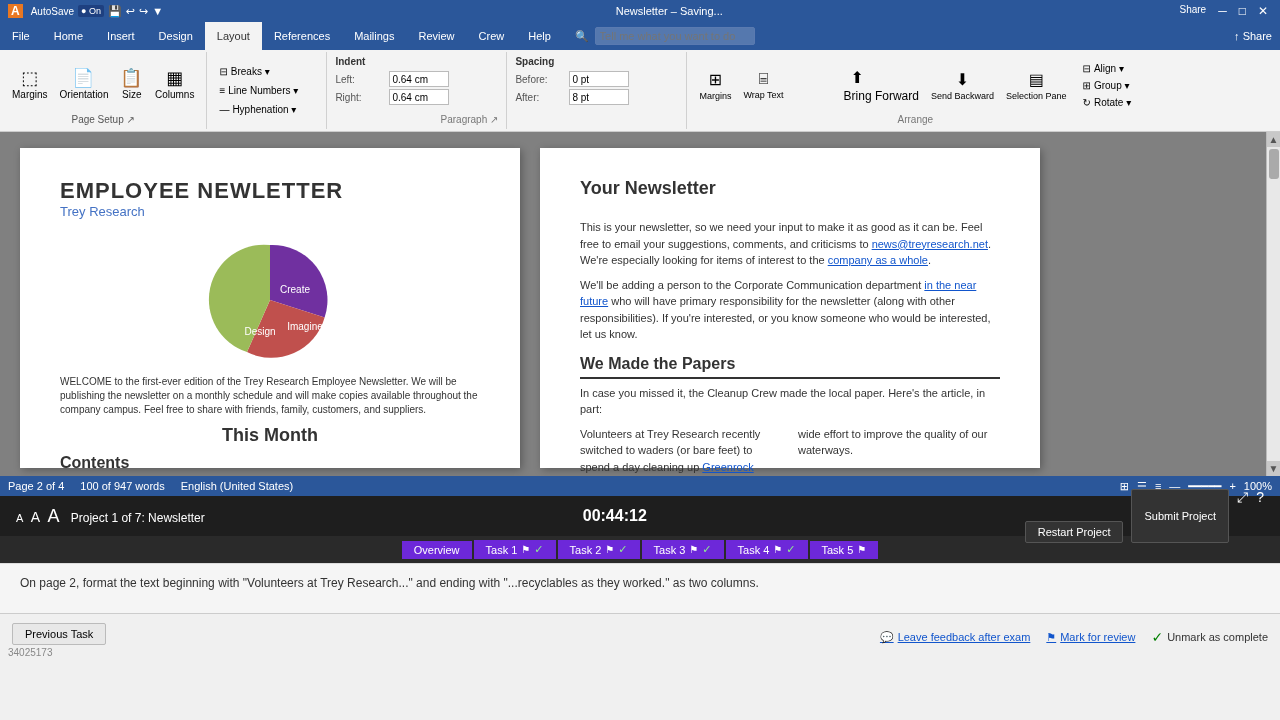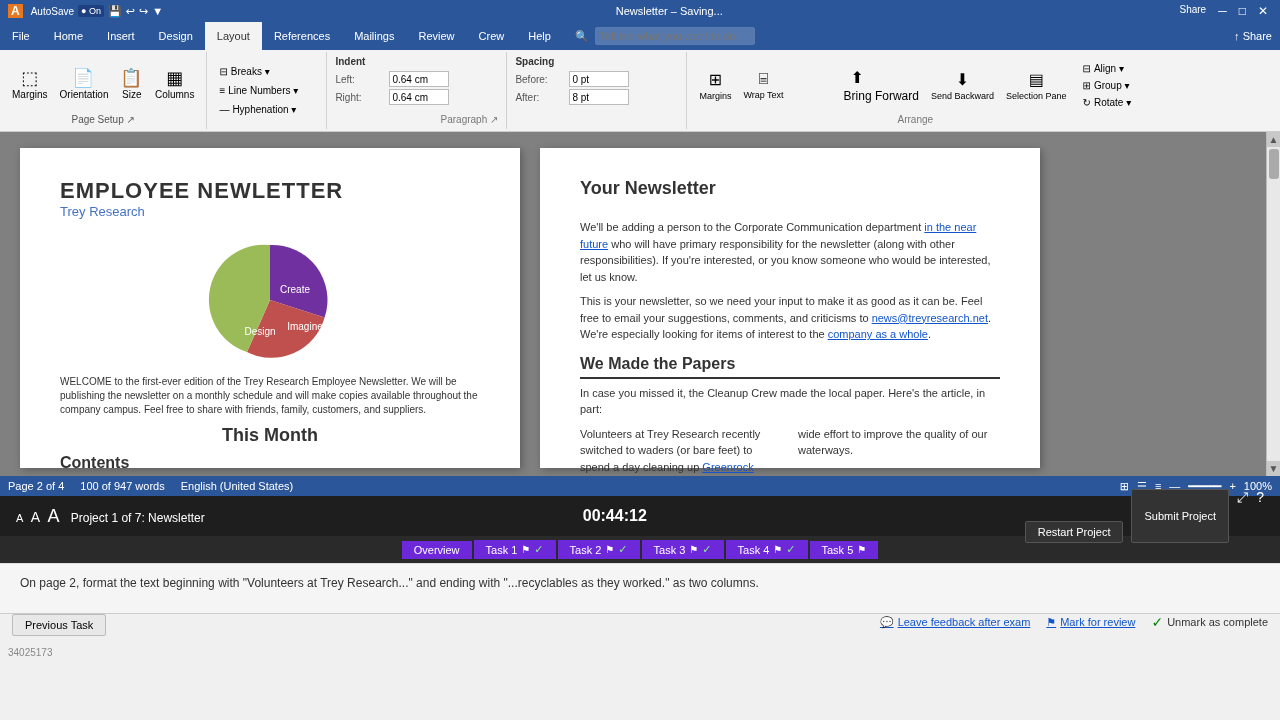--- a/index.html
+++ b/index.html
@@ -235,21 +235,21 @@
       min-height: 50px;
       border-top: 1px solid #ddd;
     }
 
     
     .bottom-bar {
       height: 32px;
       background: #f0f0f0;
       border-top: 1px solid #ccc;
       display: flex;
-      align-items: flex-start;
+      align-items: flex-end;
       padding: 0 12px;
       gap: 36px;
       font-size: 11px;
     }
     .bottom-bar-actions { display: flex; gap: 16px; margin-left: auto; align-items: center; }
     .bottom-link { color: #1155cc; text-decoration: underline; cursor: pointer; display: flex; align-items: center; gap: 4px; }
     .unmark-complete { color: #333; cursor: pointer; display: flex; align-items: center; gap: 4px; }
     .green-check { color: green; font-size: 14px; }
     .prev-task-btn {
       background: #e8e8e8;
@@ -439,24 +439,24 @@
       <div style="font-size:10px;color:#333;line-height:1.4;margin-bottom:8px;">WELCOME to the first-ever edition of the Trey Research Employee Newsletter. We will be publishing the newsletter on a monthly schedule and will make copies available throughout the company campus. Feel free to share with friends, family, customers, and suppliers.</div>
       <div class="this-month">This Month</div>
 
       <div class="contents-title">Contents</div>
 
     </div>
 
     <div class="doc-page-right">
       <div class="right-title">Your Newsletter</div>
       <div class="right-body">
+        <span>This is your newsletter, so we need your input to make it as good as it can be. Feel free to email your suggestions, comments, and criticisms to </span><span class="link-text">news@treyresearch.net</span><span>. We're especially looking for items of interest to the </span><span class="link-text">company as a whole</span><span>.</span>
+      </div>
+      <div class="right-body">
         <span>We'll be adding a person to the Corporate Communication department </span><span class="link-text">in the near future</span><span> who will have primary responsibility for the newsletter (along with other responsibilities). If you're interested, or you know someone who would be interested, let us know.</span>
-      </div>
-      <div class="right-body">
-        <span>This is your newsletter, so we need your input to make it as good as it can be. Feel free to email your suggestions, comments, and criticisms to </span><span class="link-text">news@treyresearch.net</span><span>. We're especially looking for items of interest to the </span><span class="link-text">company as a whole</span><span>.</span>
       </div>
 
       <div class="section-title">We Made the Papers</div>
       <div class="section-divider"></div>
       <div class="right-body">In case you missed it, the Cleanup Crew made the local paper. Here's the article, in part:</div>
 
       <div class="two-col">
         <div class="col-text">
           Volunteers at Trey Research recently switched to waders (or bare feet) to spend a day cleaning up <span class="link-text">Greenrock</span> Creek. <span class="link-text">Greenrock Creek</span> is home to several threatened species, and due to the  that's been allowed to accumulate, they have been even more threatened than usual. The cleanup project was part of a state-
         </div>

